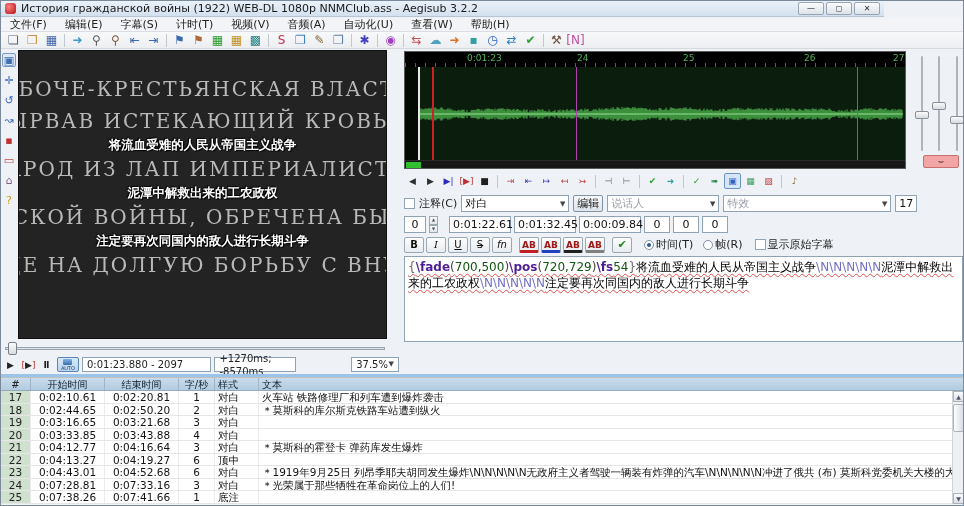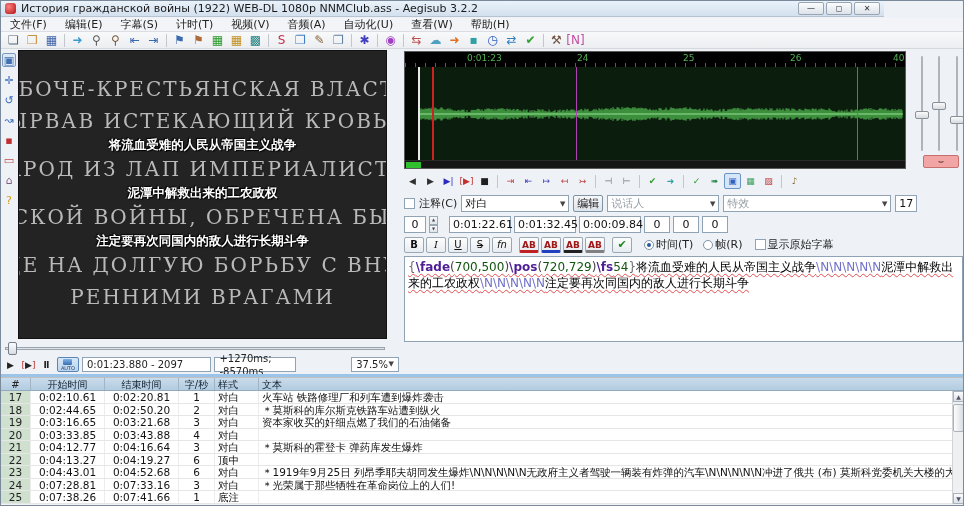--- a/index.html
+++ b/index.html
@@ -179,21 +179,20 @@
   <div id="video-frame">
     <div id="subtitle-overlay">
         <div class="sub-ru" style="text-transform: uppercase;">РАБОЧЕ-КРЕСТЬЯНСКАЯ ВЛАСТЬ,</div>
         <div class="sub-ru" style="text-transform: uppercase;">ВЫРВАВ ИСТЕКАЮЩИЙ КРОВЬЮ</div>
         <div class="sub-zh">将流血受难的人民从帝国主义战争</div>
         <div class="sub-ru" style="text-transform: uppercase;">НАРОД ИЗ ЛАП ИМПЕРИАЛИСТИ-</div>
         <div class="sub-zh">泥潭中解救出来的工农政权</div>
         <div class="sub-ru" style="text-transform: uppercase;">ЧЕСКОЙ ВОЙНЫ, ОБРЕЧЕНА БЫЛА</div>
         <div class="sub-zh">注定要再次同国内的敌人进行长期斗争</div>
         <div class="sub-ru" style="text-transform: uppercase;">ЕЩЕ НА ДОЛГУЮ БОРЬБУ С ВНУТ-</div>
-        <div class="sub-ru" style="text-transform: uppercase;">РЕННИМИ ВРАГАМИ</div>
       </div>
   </div>
 
   <div id="video-seek">
     <div class="track"></div>
     <div class="thumb"></div>
   </div>
 
   <div id="video-controls">
     <div class="vc-btn">▶</div>
@@ -210,22 +209,22 @@
       <span class="dd-arrow">▼</span>
     </div>
   </div>
 
   <div id="audio-box">
     <div id="audio-timeline">
       <div id="tl-ticks"></div>
     <span class="tl-label" style="left: 62px;">0:01:23</span>
         <span class="tl-label" style="left: 172px;">24</span>
         <span class="tl-label" style="left: 278px;">25</span>
-        <span class="tl-label" style="left: 385px;">26</span>
-        <span class="tl-label" style="left: 488px;">40</span>
+        <span class="tl-label" style="left: 399px;">26</span>
+        <span class="tl-label" style="left: 488px;">27</span>
       </div>
     <div id="wave-area">
       <svg id="wave-svg" width="500" height="94">
           <path d="M14 43.6V50.4M15 42.7V51.3M16 41.2V52.8M17 42.6V51.4M18 41.9V52.1M19 42.8V51.2M20 41.4V52.6M21 41.9V52.1M22 41.6V52.4M23 41.8V52.2M24 40.9V53.1M25 41.4V52.6M26 41.9V52.1M27 40.4V53.6M28 40.8V53.2M29 41.6V52.4M30 40.4V53.6M31 41.1V52.9M32 42.4V51.6M33 42.1V51.9M34 42.7V51.3M35 41.6V52.4M36 40.4V53.6M37 40.6V53.4M38 41.8V52.2M39 42.8V51.2M40 42.3V51.7M41 43.4V50.6M42 42.0V52.0M43 41.3V52.7M44 42.8V51.2M45 41.4V52.6M46 43.1V50.9M47 42.4V51.6M48 43.6V50.4M49 43.8V50.2M50 43.3V50.7M51 44.0V50.0M52 43.9V50.1M53 43.2V50.8M54 42.8V51.2M55 44.3V49.7M56 43.2V50.8M57 42.6V51.4M58 42.9V51.1M59 42.6V51.4M60 44.7V49.3M61 45.1V48.9M62 43.0V51.0M63 45.4V48.6M64 45.1V48.9M65 45.1V48.9M66 43.4V50.6M67 42.8V51.2M68 43.2V50.8M69 42.9V51.1M70 42.9V51.1M71 43.3V50.7M72 42.2V51.8M73 41.7V52.3M74 42.1V51.9M75 42.7V51.3M76 43.9V50.1M77 42.3V51.7M78 43.7V50.3M79 44.1V49.9M80 42.0V52.0M81 42.9V51.1M82 41.4V52.6M83 41.9V52.1M84 41.3V52.7M85 42.2V51.8M86 42.5V51.5M87 42.1V51.9M88 42.3V51.7M89 43.8V50.2M90 41.6V52.4M91 43.6V50.4M92 42.4V51.6M93 41.8V52.2M94 41.7V52.3M95 41.8V52.2M96 41.3V52.7M97 41.6V52.4M98 41.3V52.7M99 42.7V51.3M100 42.0V52.0M101 44.1V49.9M102 41.6V52.4M103 41.9V52.1M104 42.9V51.1M105 41.8V52.2M106 43.5V50.5M107 42.9V51.1M108 42.5V51.5M109 41.8V52.2M110 44.1V49.9M111 42.9V51.1M112 42.0V52.0M113 42.0V52.0M114 43.5V50.5M115 43.4V50.6M116 43.5V50.5M117 44.9V49.1M118 43.4V50.6M119 42.2V51.8M120 44.5V49.5M121 43.0V51.0M122 42.4V51.6M123 45.1V48.9M124 45.4V48.6M125 43.3V50.7M126 44.6V49.4M127 43.1V50.9M128 45.2V48.8M129 43.2V50.8M130 43.7V50.3M131 44.3V49.7M132 44.2V49.8M133 41.9V52.1M134 43.2V50.8M135 42.5V51.5M136 44.5V49.5M137 42.5V51.5M138 42.5V51.5M139 44.4V49.6M140 43.7V50.3M141 44.4V49.6M142 44.4V49.6M143 44.8V49.2M144 42.5V51.5M145 44.4V49.6M146 44.8V49.2M147 45.2V48.8M148 44.2V49.8M149 44.0V50.0M150 42.8V51.2M151 45.4V48.6M152 45.1V48.9M153 43.2V50.8M154 43.7V50.3M155 42.5V51.5M156 45.0V49.0M157 43.6V50.4M158 42.8V51.2M159 43.0V51.0M160 44.6V49.4M161 43.5V50.5M162 42.0V52.0M163 43.3V50.7M164 44.2V49.8M165 43.3V50.7M166 42.5V51.5M167 42.4V51.6M168 43.0V51.0M169 42.5V51.5M170 44.4V49.6M171 43.6V50.4M172 44.0V50.0M173 43.8V50.2M174 42.9V51.1M175 43.3V50.7M176 41.9V52.1M177 42.5V51.5M178 44.3V49.7M179 43.3V50.7M180 41.5V52.5M181 43.0V51.0M182 42.3V51.7M183 41.9V52.1M184 44.4V49.6M185 44.2V49.8M186 44.2V49.8M187 43.7V50.3M188 42.9V51.1M189 41.9V52.1M190 43.3V50.7M191 41.9V52.1M192 43.0V51.0M193 43.9V50.1M194 41.2V52.8M195 42.2V51.8M196 43.0V51.0M197 41.5V52.5M198 43.3V50.7M199 42.3V51.7M200 41.9V52.1M201 41.1V52.9M202 42.0V52.0M203 41.5V52.5M204 42.9V51.1M205 42.2V51.8M206 41.0V53.0M207 42.7V51.3M208 40.1V53.9M209 41.7V52.3M210 42.1V51.9M211 42.2V51.8M212 40.3V53.7M213 40.3V53.7M214 40.9V53.1M215 41.9V52.1M216 42.6V51.4M217 39.9V54.1M218 42.1V51.9M219 40.6V53.4M220 41.3V52.7M221 40.9V53.1M222 40.3V53.7M223 40.2V53.8M224 41.0V53.0M225 40.9V53.1M226 42.2V51.8M227 41.0V53.0M228 40.0V54.0M229 41.3V52.7M230 40.0V54.0M231 41.3V52.7M232 41.8V52.2M233 40.9V53.1M234 40.8V53.2M235 41.6V52.4M236 40.6V53.4M237 41.2V52.8M238 41.1V52.9M239 41.9V52.1M240 41.2V52.8M241 41.2V52.8M242 41.9V52.1M243 43.1V50.9M244 42.5V51.5M245 41.7V52.3M246 43.0V51.0M247 43.7V50.3M248 42.6V51.4M249 42.9V51.1M250 43.5V50.5M251 42.3V51.7M252 43.3V50.7M253 44.1V49.9M254 41.2V52.8M255 41.2V52.8M256 41.4V52.6M257 42.8V51.2M258 43.2V50.8M259 42.7V51.3M260 42.5V51.5M261 40.6V53.4M262 42.3V51.7M263 43.3V50.7M264 43.1V50.9M265 41.7V52.3M266 40.2V53.8M267 40.9V53.1M268 41.2V52.8M269 41.1V52.9M270 41.8V52.2M271 42.2V51.8M272 41.3V52.7M273 42.0V52.0M274 41.3V52.7M275 41.3V52.7M276 41.2V52.8M277 42.3V51.7M278 41.1V52.9M279 40.6V53.4M280 41.0V53.0M281 40.2V53.8M282 41.8V52.2M283 42.1V51.9M284 41.9V52.1M285 40.4V53.6M286 41.4V52.6M287 42.1V51.9M288 42.4V51.6M289 42.1V51.9M290 42.3V51.7M291 41.9V52.1M292 43.1V50.9M293 42.7V51.3M294 42.3V51.7M295 41.6V52.4M296 43.7V50.3M297 43.8V50.2M298 43.1V50.9M299 41.4V52.6M300 43.7V50.3M301 43.3V50.7M302 41.6V52.4M303 43.0V51.0M304 42.7V51.3M305 43.6V50.4M306 42.2V51.8M307 42.6V51.4M308 43.9V50.1M309 44.6V49.4M310 43.2V50.8M311 43.8V50.2M312 43.7V50.3M313 43.9V50.1M314 43.2V50.8M315 42.1V51.9M316 44.6V49.4M317 44.4V49.6M318 42.0V52.0M319 41.8V52.2M320 43.9V50.1M321 44.1V49.9M322 43.6V50.4M323 42.2V51.8M324 42.8V51.2M325 41.9V52.1M326 43.0V51.0M327 41.6V52.4M328 41.8V52.2M329 41.2V52.8M330 40.9V53.1M331 42.4V51.6M332 41.2V52.8M333 40.8V53.2M334 41.3V52.7M335 43.2V50.8M336 41.3V52.7M337 43.2V50.8M338 41.9V52.1M339 42.9V51.1M340 42.8V51.2M341 42.3V51.7M342 42.3V51.7M343 40.7V53.3M344 41.8V52.2M345 41.6V52.4M346 41.6V52.4M347 42.7V51.3M348 42.5V51.5M349 42.2V51.8M350 42.3V51.7M351 41.6V52.4M352 42.7V51.3M353 41.5V52.5M354 41.4V52.6M355 41.7V52.3M356 43.1V50.9M357 41.3V52.7M358 42.9V51.1M359 42.4V51.6M360 42.5V51.5M361 41.1V52.9M362 42.2V51.8M363 43.4V50.6M364 43.2V50.8M365 41.2V52.8M366 42.4V51.6M367 41.3V52.7M368 43.6V50.4M369 43.2V50.8M370 43.8V50.2M371 42.9V51.1M372 41.4V52.6M373 42.3V51.7M374 43.2V50.8M375 41.4V52.6M376 42.9V51.1M377 43.0V51.0M378 41.5V52.5M379 42.6V51.4M380 44.0V50.0M381 41.2V52.8M382 41.3V52.7M383 42.0V52.0M384 41.5V52.5M385 43.6V50.4M386 43.3V50.7M387 41.3V52.7M388 42.2V51.8M389 41.7V52.3M390 42.7V51.3M391 43.6V50.4M392 43.6V50.4M393 43.6V50.4M394 42.0V52.0M395 41.8V52.2M396 43.2V50.8M397 42.8V51.2M398 43.6V50.4M399 43.4V50.6M400 41.5V52.5M401 42.0V52.0M402 42.4V51.6M403 42.3V51.7M404 42.7V51.3M405 42.3V51.7M406 44.0V50.0M407 41.7V52.3M408 41.4V52.6M409 42.3V51.7M410 42.1V51.9M411 41.6V52.4M412 43.3V50.7M413 43.6V50.4M414 41.9V52.1M415 42.9V51.1M416 41.4V52.6M417 41.7V52.3M418 42.5V51.5M419 42.1V51.9M420 43.0V51.0M421 42.9V51.1M422 43.1V50.9M423 43.4V50.6M424 41.3V52.7M425 42.2V51.8M426 43.1V50.9M427 43.9V50.1M428 44.3V49.7M429 43.8V50.2M430 44.5V49.5M431 44.8V49.2M432 44.8V49.2M433 44.4V49.6M434 42.9V51.1M435 45.1V48.9M436 43.5V50.5M437 43.4V50.6M438 44.5V49.5M439 44.6V49.4M440 43.2V50.8M441 45.2V48.8M442 42.4V51.6M443 44.8V49.2M444 44.5V49.5M445 45.1V48.9M446 42.6V51.4M447 42.7V51.3M448 43.6V50.4M449 44.6V49.4M450 42.6V51.4M451 43.0V51.0M452 42.4V51.6M453 43.6V50.4M454 43.5V50.5M455 42.8V51.2M456 42.0V52.0M457 43.0V51.0M458 42.4V51.6M459 41.5V52.5M460 42.0V52.0M461 41.1V52.9M462 42.5V51.5M463 42.0V52.0M464 41.1V52.9M465 42.8V51.2M466 41.1V52.9M467 43.7V50.3M468 41.9V52.1M469 42.7V51.3M470 42.7V51.3M471 43.0V51.0M472 43.2V50.8M473 43.0V51.0M474 42.0V52.0M475 41.0V53.0M476 41.9V52.1M477 41.6V52.4M478 42.9V51.1M479 42.2V51.8M480 41.6V52.4M481 41.3V52.7M482 43.6V50.4M483 42.3V51.7M484 43.6V50.4M485 43.2V50.8M486 43.4V50.6M487 41.9V52.1M488 42.5V51.5M489 44.0V50.0M490 41.9V52.1M491 43.7V50.3M492 42.9V51.1M493 42.7V51.3M494 41.8V52.2M495 43.4V50.6M496 41.9V52.1M497 43.2V50.8" stroke="#58c858" stroke-width="1" fill="none" opacity="0.85"></path>
           <line x1="14" y1="47" x2="498" y2="47" stroke="#9aea9a" stroke-width="1" opacity="0.9"></line>
         </svg>
       <div class="wv-mark" style="left:0;width:13px;background:#030a04;"></div>
       <div class="wv-mark" style="left:13px;width:2px;background:#e8e8e8;"></div>
       <div class="wv-mark" style="left:27px;width:2px;background:#cc2222;"></div>
       <div class="wv-mark" style="left:171px;width:1px;background:#b040b0;"></div>
@@ -361,21 +360,20 @@
           <span class="g-cps">2</span>
           <span class="g-style">对白</span>
           <span class="g-text">＊莫斯科的库尔斯克铁路车站遭到纵火</span>
         </div>
         <div class="grow">
           <span class="g-num">19</span>
           <span class="g-start">0:03:16.65</span>
           <span class="g-end">0:03:21.68</span>
           <span class="g-cps">3</span>
           <span class="g-style">对白</span>
-          <span class="g-text">资本家收买的奸细点燃了我们的石油储备</span>
         </div>
         <div class="grow">
           <span class="g-num">20</span>
           <span class="g-start">0:03:33.85</span>
           <span class="g-end">0:03:43.88</span>
           <span class="g-cps">4</span>
           <span class="g-style">对白</span>
         </div>
         <div class="grow">
           <span class="g-num">21</span>

